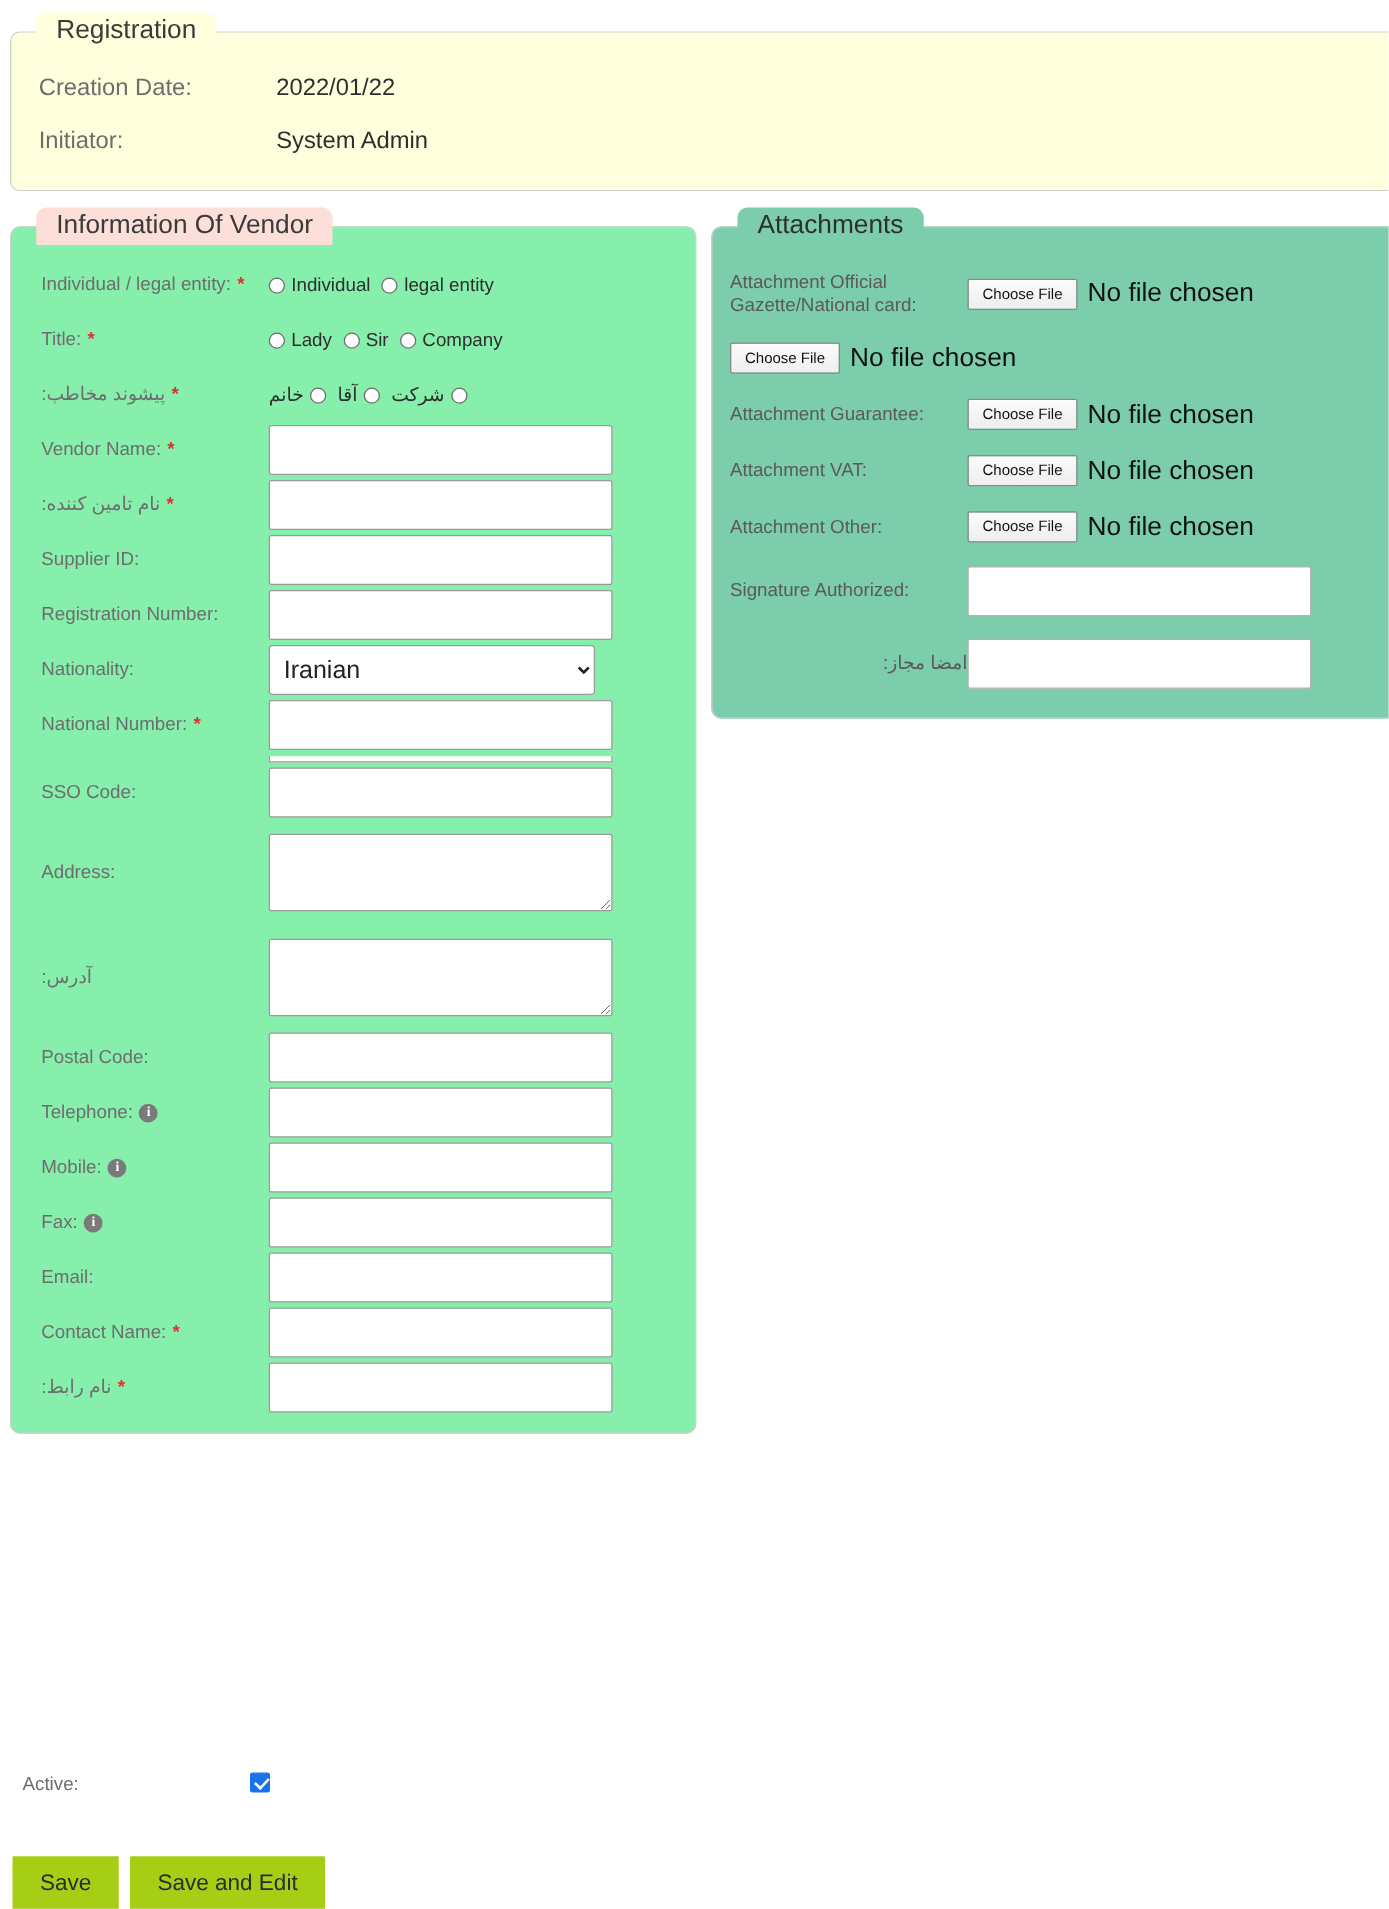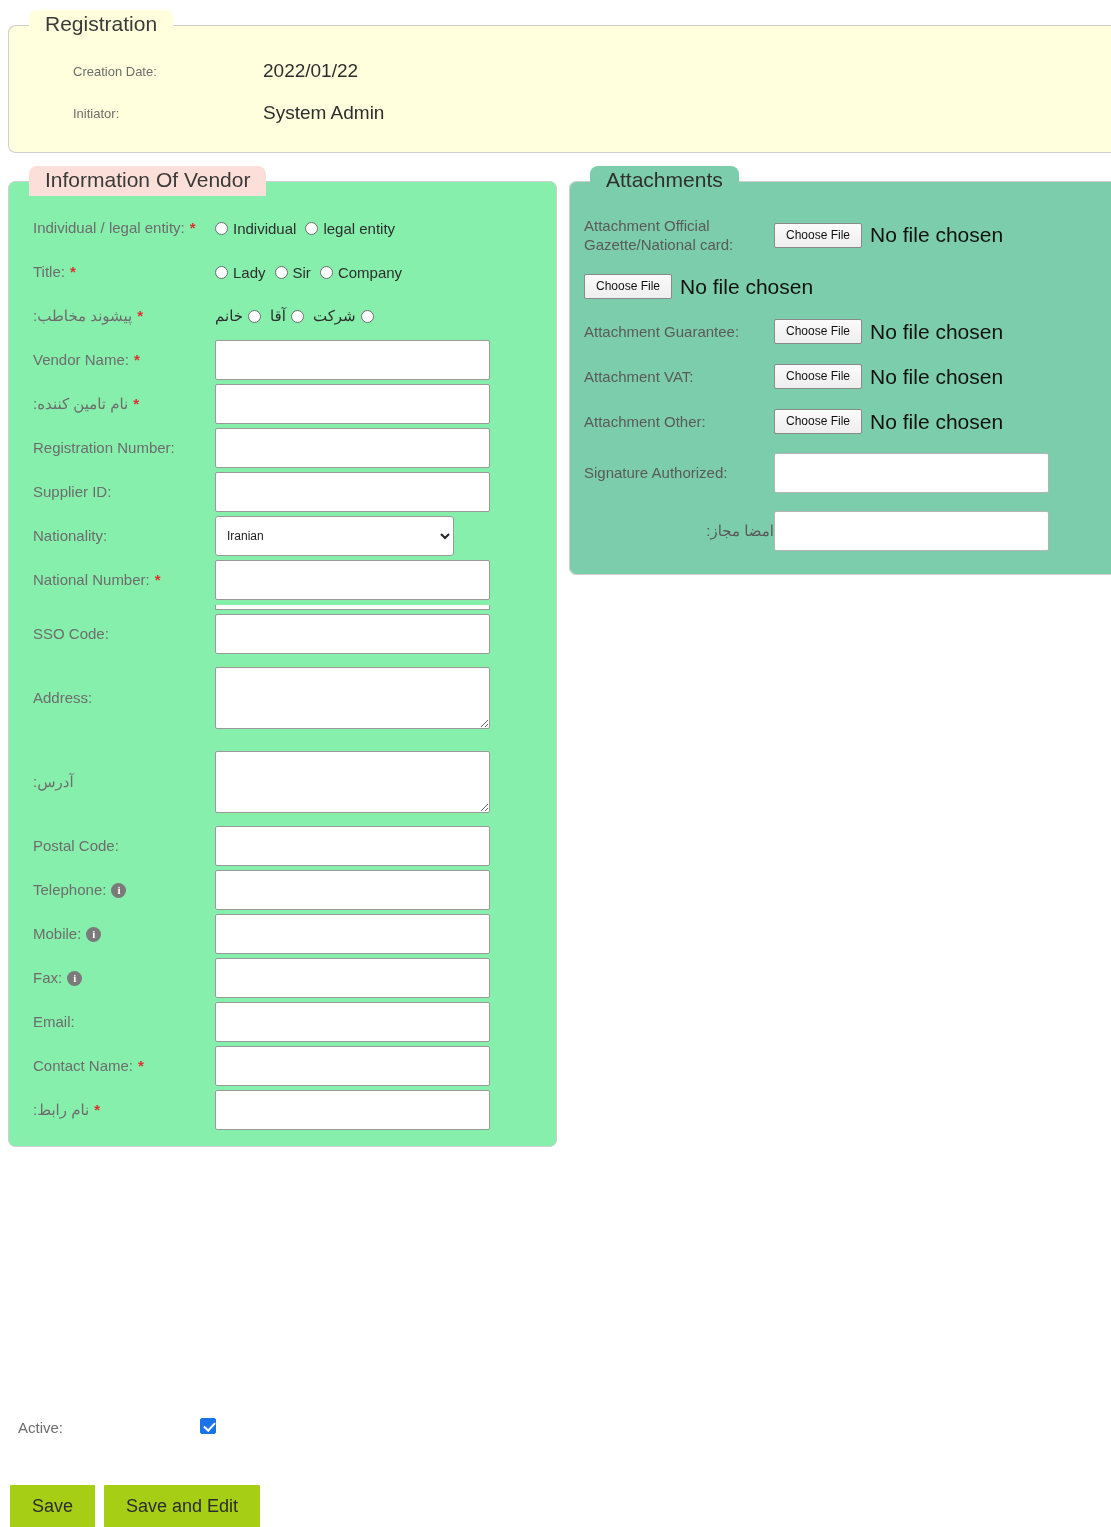--- a/index.html
+++ b/index.html
@@ -37,21 +37,21 @@
     position: absolute;
     left: 8px; top: 10px;
     width: 1103px;
     background: #ffffdd;
     border-radius: 8px 0 0 8px;
     border-right: none;
     padding-bottom: 18px;
   }
   #registration-panel > legend { background: #ffffdd; }
   .reg-row { display: flex; align-items: center; height: 42px; }
-  .reg-label { width: 198px; color: #6d6d6d; font-size: 13px; padding-left: 8px; margin-left: 42px; }
+  .reg-label { width: 198px; color: #6d6d6d; font-size: 19px; padding-left: 8px; }
   .reg-value { color: #2e2e2e; font-size: 19px; }
 
   
   #vendor-panel {
     position: absolute;
     left: 8px; top: 166px;
     width: 549px;
     background: #86efac;
   }
   #vendor-panel > legend { background: #fcdfd8; }
@@ -104,26 +104,26 @@
     border-radius: 2px;
     font-family: "Liberation Sans", sans-serif;
     font-size: 15px;
     padding: 5px 7px;
     resize: both;
     color: #222;
     outline: none;
     display: block;
   }
   select.sel {
-    width: 239px; height: 40px;
+    width: 261px; height: 40px;
     border: 1px solid #9a9a9a;
     background: #ffffff;
     border-radius: 3px;
     font-family: "Liberation Sans", sans-serif;
-    font-size: 12px;
+    font-size: 20px;
     padding: 0 7px;
     color: #222;
     outline: none;
   }
   
   .thin-filler {
     width: 275px; height: 5px;
     border: 1px solid #9a9a9a;
     border-top: none;
     background: #ffffff;
@@ -318,30 +318,30 @@
         <span class="req">*</span>
         <span>نام تامین کننده:</span>
       </div>
       <div class="fctl">
         <input class="txt" type="text" value="" style="">
       </div>
     </div>
 
     <div class="frow">
       <div class="flabel">
+        <span>Supplier ID:</span>
+      </div>
+      <div class="fctl">
+        <input class="txt" type="text" value="" style="">
+      </div>
+    </div>
+
+    <div class="frow">
+      <div class="flabel">
         <span>Registration Number:</span>
-      </div>
-      <div class="fctl">
-        <input class="txt" type="text" value="" style="">
-      </div>
-    </div>
-
-    <div class="frow">
-      <div class="flabel">
-        <span>Supplier ID:</span>
       </div>
       <div class="fctl">
         <input class="txt" type="text" value="" style="">
       </div>
     </div>
 
     <div class="frow">
       <div class="flabel">
         <span>Nationality:</span>
       </div>

